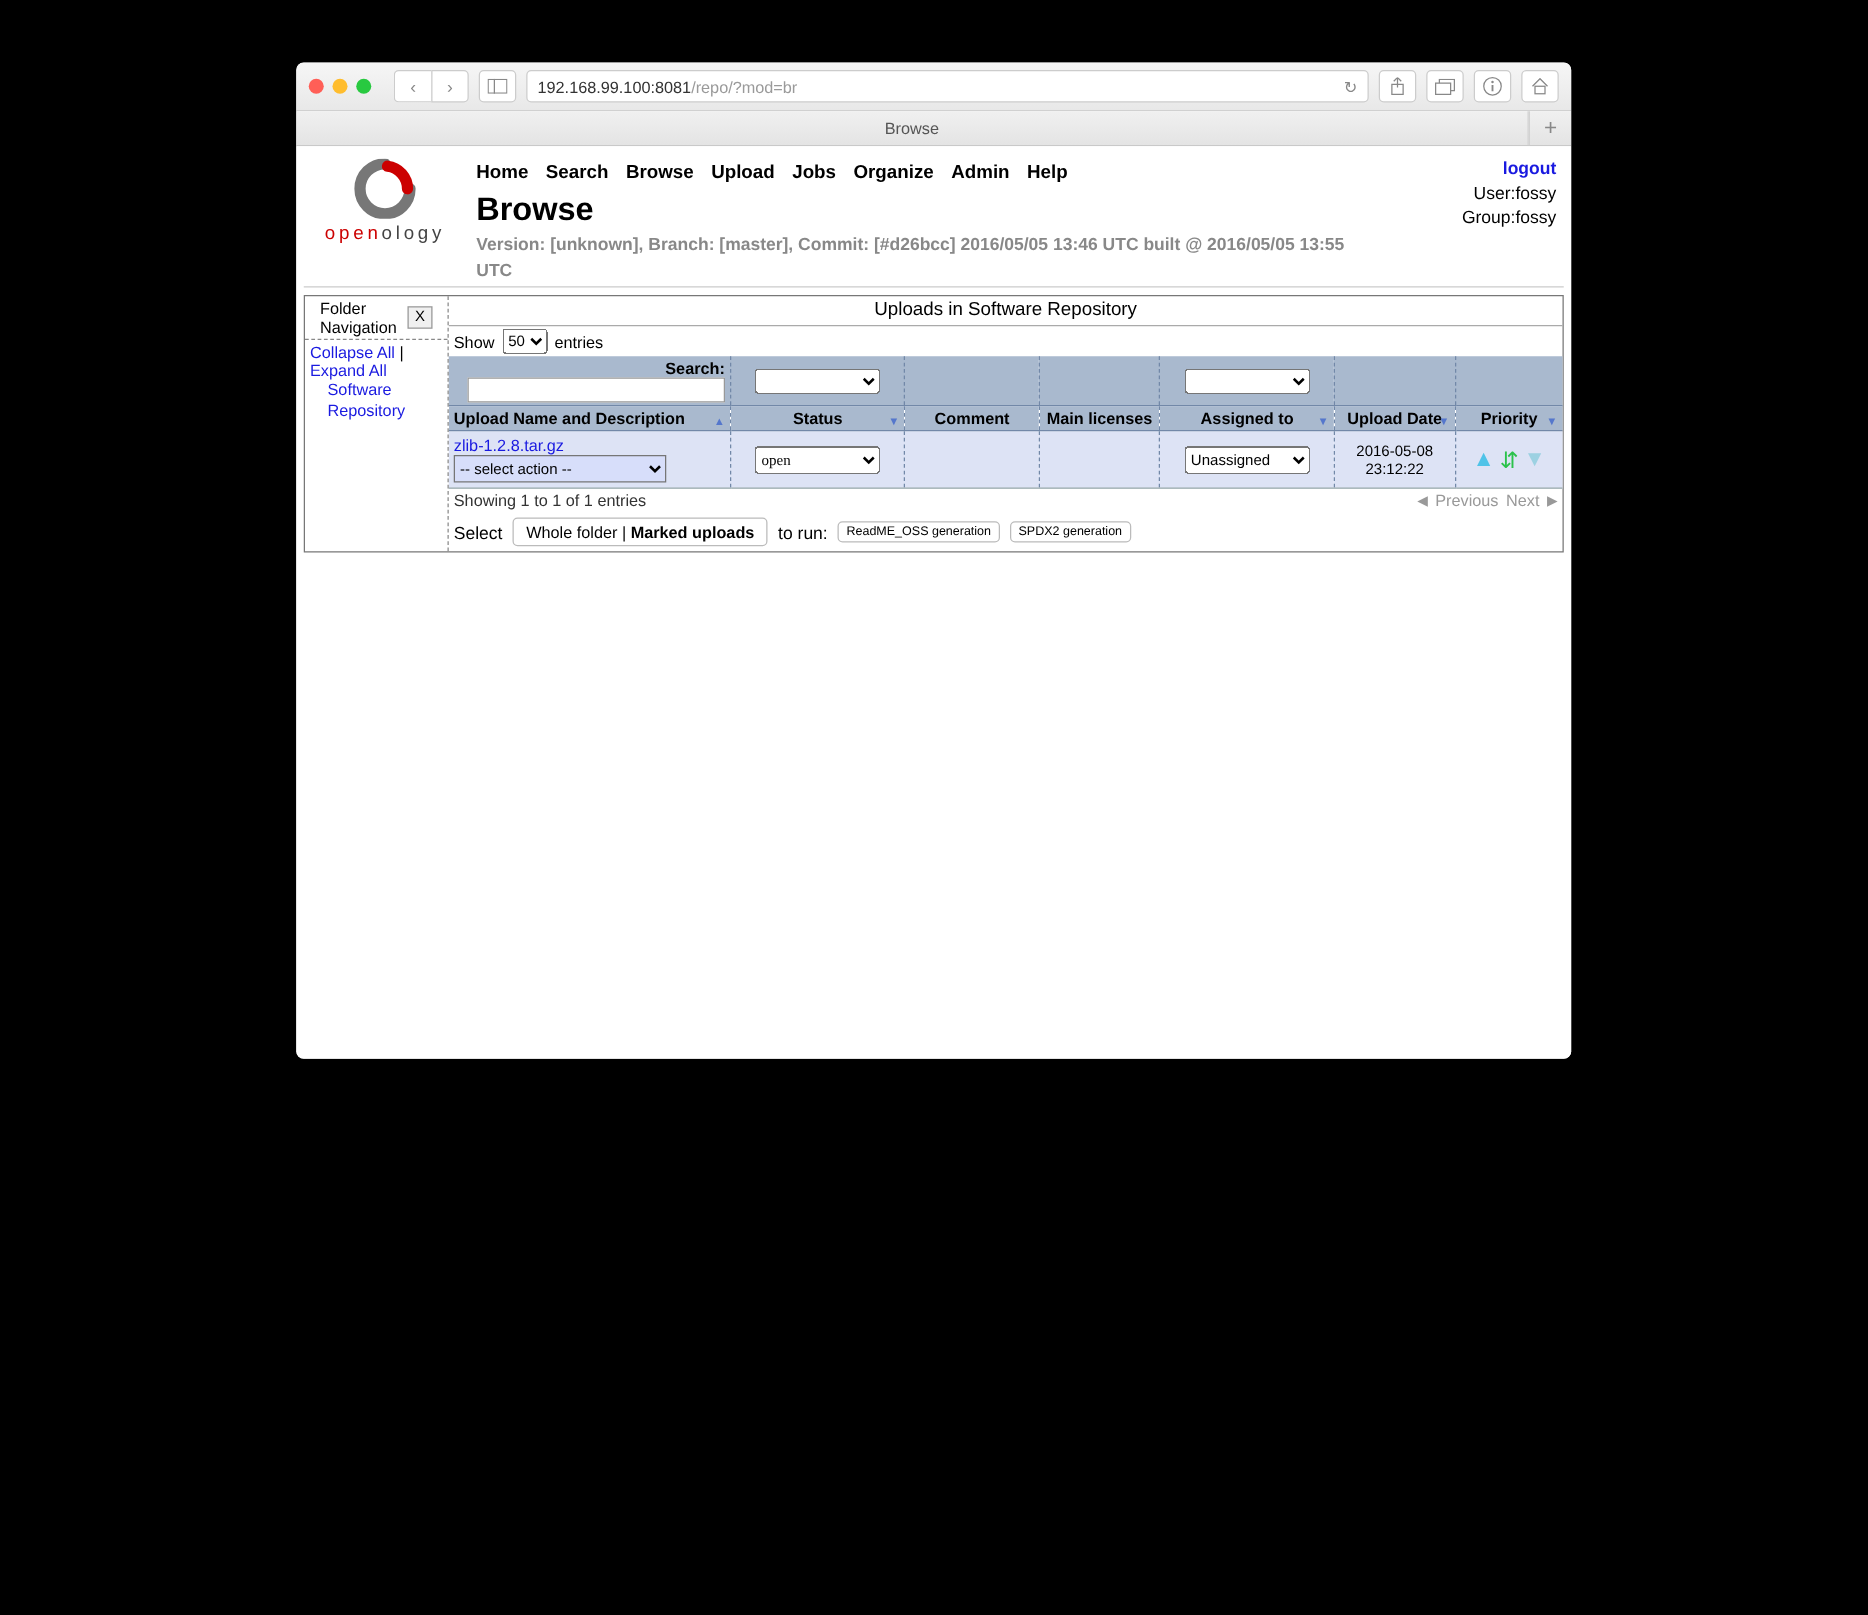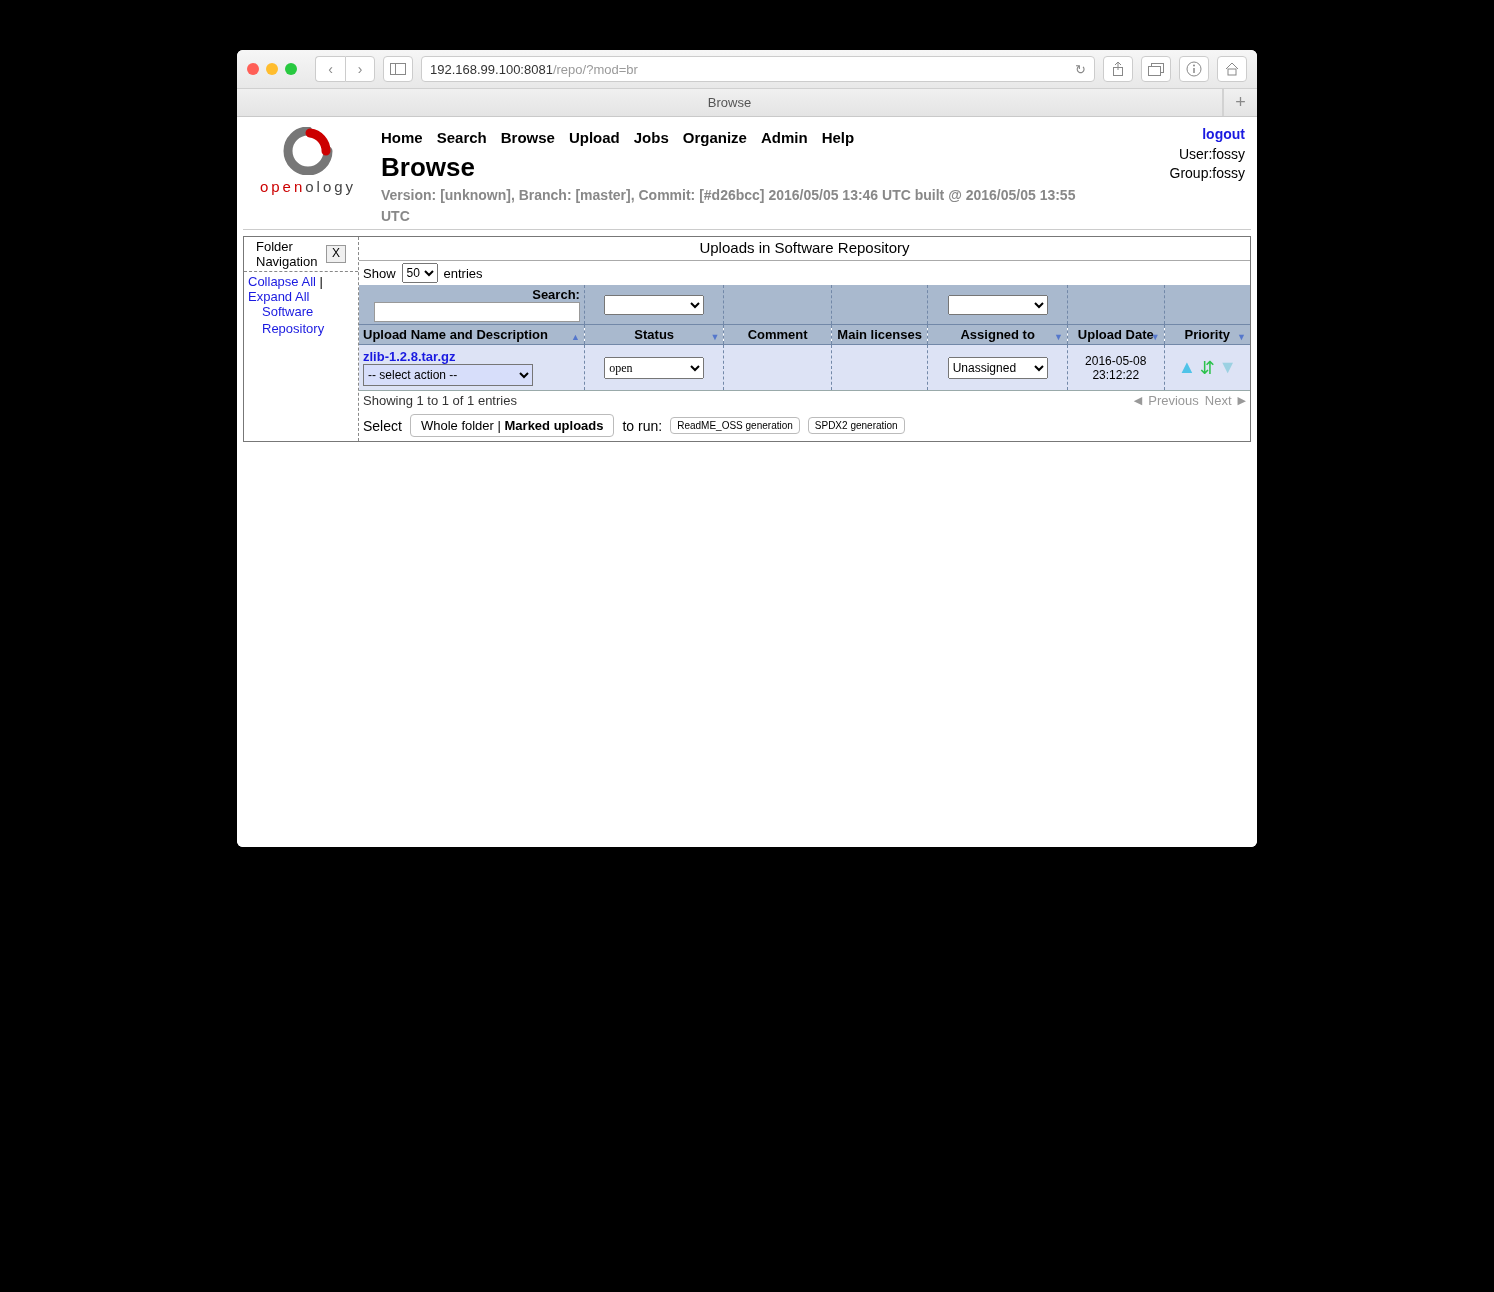--- a/index.html
+++ b/index.html
@@ -188,21 +188,21 @@
   }
   tr.head-row th.left { text-align: left; }
   tr.data-row td {
     background: #dde3f5;
     text-align: center;
     height: 46px;
     border-bottom: 1px solid #9aa;
   }
   tr.data-row td.left { text-align: left; }
   tr.data-row select { width: 95%; max-width: 170px; height: 22px; font-size: 12px; }
-  .upname { color: #1a1ae0; font-weight: 700; cursor: pointer; }
+  .upname { color: #1a1ae0; font-weight: 400; cursor: pointer; }
   .prio-arrows { display: inline-flex; gap: 4px; font-size: 18px; }
   .prio-arrows .up { color: #4fc3e8; }
   .prio-arrows .mid { color: #2bc24b; }
   .prio-arrows .dn { color: #9cd1e2; }
 
   .dt-bottom {
     display: flex;
     justify-content: space-between;
     padding: 2px 4px;
     font-size: 13px;

